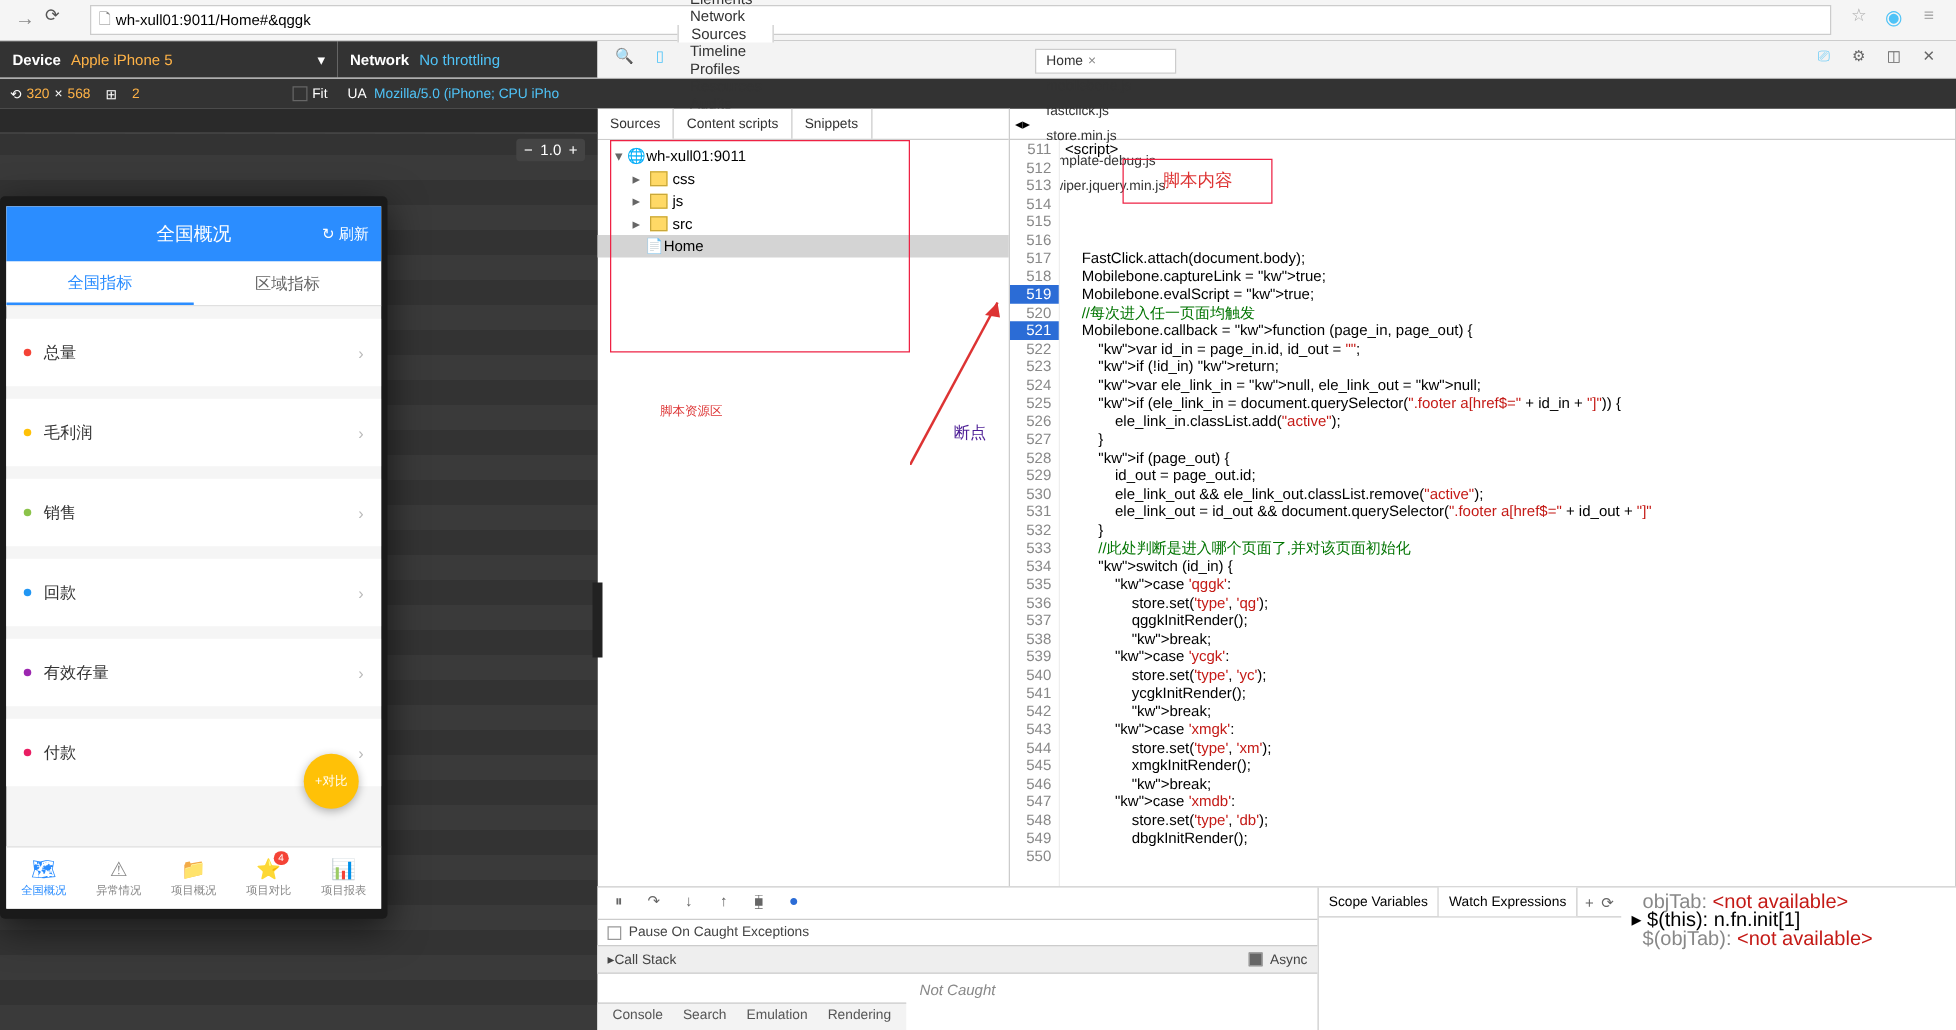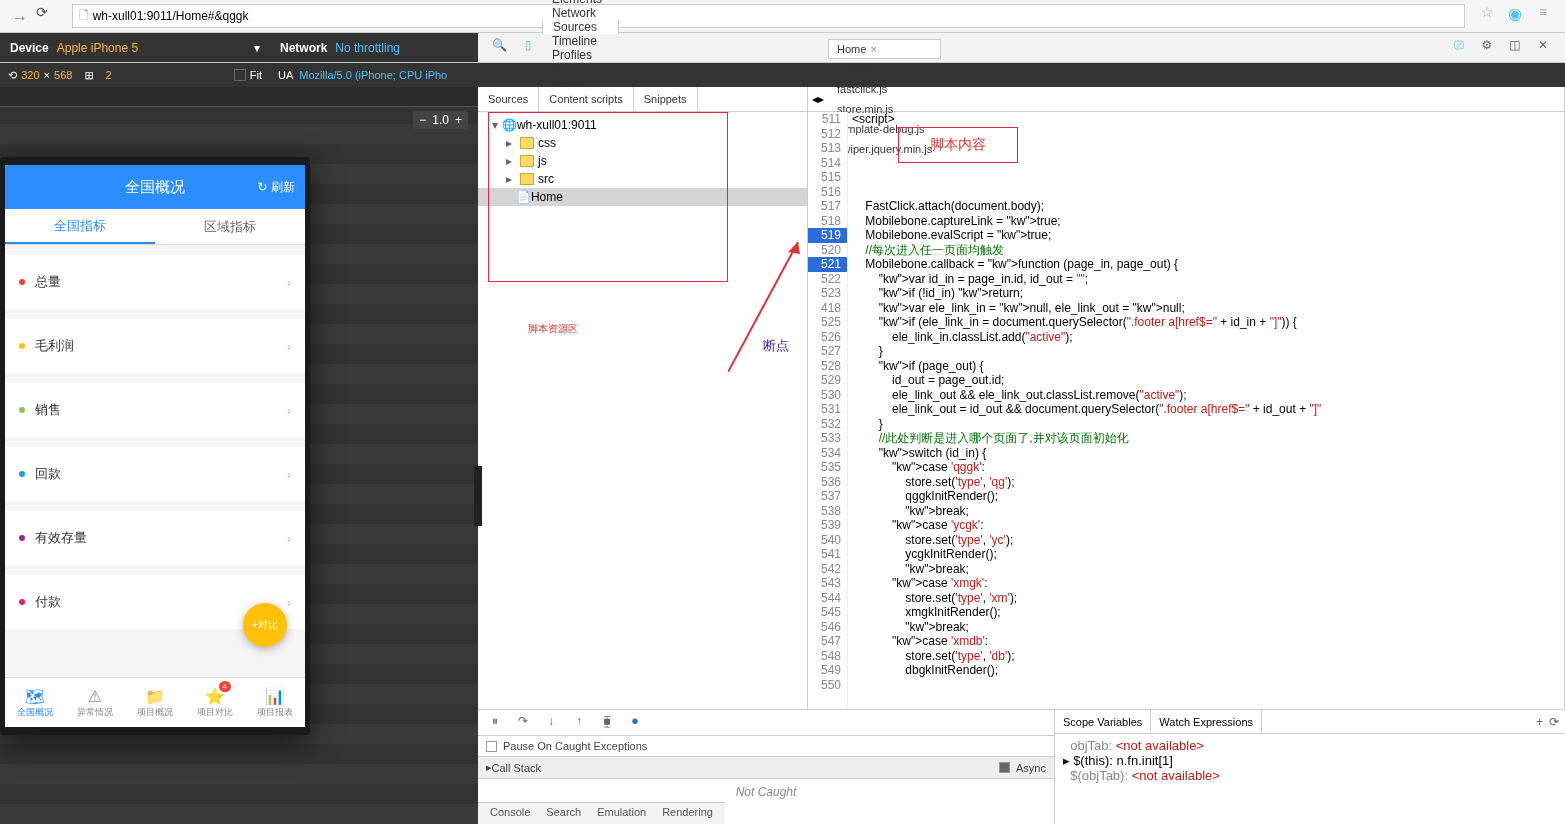--- a/index.html
+++ b/index.html
@@ -101,26 +101,26 @@
 .debug-area { height: 115px; border-top: 1px solid #ccc; display: flex; position: absolute; bottom: 0; left: 478px; right: 0; background: #fff; }
 .debug-left { flex: 1; border-right: 1px solid #ccc; display: flex; flex-direction: column; }
 .debug-toolbar { height: 26px; border-bottom: 1px solid #ccc; display: flex; align-items: center; padding: 0 8px; gap: 10px; }
 .dbg-btn { width: 18px; height: 18px; color: #666; text-align: center; }
 .dbg-btn.blue { color: #2b6cd6; }
 .dbg-section { padding: 4px 8px; font-size: 11px; color: #444; display: flex; align-items: center; }
 .dbg-section.hdr { background: #eee; border-top: 1px solid #ccc; border-bottom: 1px solid #ccc; }
 .dbg-check { width: 11px; height: 11px; border: 1px solid #999; margin-right: 6px; }
 .async-chk { margin-left: auto; display: flex; align-items: center; }
 .not-paused { text-align: center; color: #888; font-style: italic; padding: 6px; }
-.debug-right { width: 510px; display: flex; flex-direction: column; }
+.debug-right { width: 510px; display: flex; }
 .dr-tabs { height: 24px; border-bottom: 1px solid #ccc; display: flex; align-items: center; }
 .dr-tab { padding: 0 8px; font-size: 11px; height: 100%; display: flex; align-items: center; border-right: 1px solid #ccc; }
 .dr-tab.active { background: #fff; }
 .dr-tools { margin-left: auto; padding: 0 6px; display: flex; gap: 6px; color: #666; }
-.watch-content { padding: 4px 8px; font-family: Consolas, monospace; font-size: 13px; }
+.watch-content { padding: 4px 8px; font-family: Consolas, monospace; font-size: 16px; }
 .watch-line { line-height: 15px; }
 .wred { color: #c41a16; }
 .wgray { color: #888; }
 
 
 .drawer-tabs { position: absolute; bottom: 0; left: 478px; height: 22px; display: flex; padding: 0 4px; border-top: 1px solid #ccc; background: #f3f3f3; font-size: 11px; }
 .drawer-tab { padding: 3px 8px; color: #555; }
 </style>
 </head>
 <body>
@@ -345,21 +345,21 @@
           <div class="gutter-line">514</div>
           <div class="gutter-line">515</div>
           <div class="gutter-line">516</div>
           <div class="gutter-line">517</div>
           <div class="gutter-line">518</div>
           <div class="gutter-line bp">519</div>
           <div class="gutter-line">520</div>
           <div class="gutter-line bp">521</div>
           <div class="gutter-line">522</div>
           <div class="gutter-line">523</div>
-          <div class="gutter-line">418</div>
+          <div class="gutter-line">524</div>
           <div class="gutter-line">525</div>
           <div class="gutter-line">526</div>
           <div class="gutter-line">527</div>
           <div class="gutter-line">528</div>
           <div class="gutter-line">529</div>
           <div class="gutter-line">530</div>
           <div class="gutter-line">531</div>
           <div class="gutter-line">532</div>
           <div class="gutter-line">533</div>
           <div class="gutter-line">534</div>

